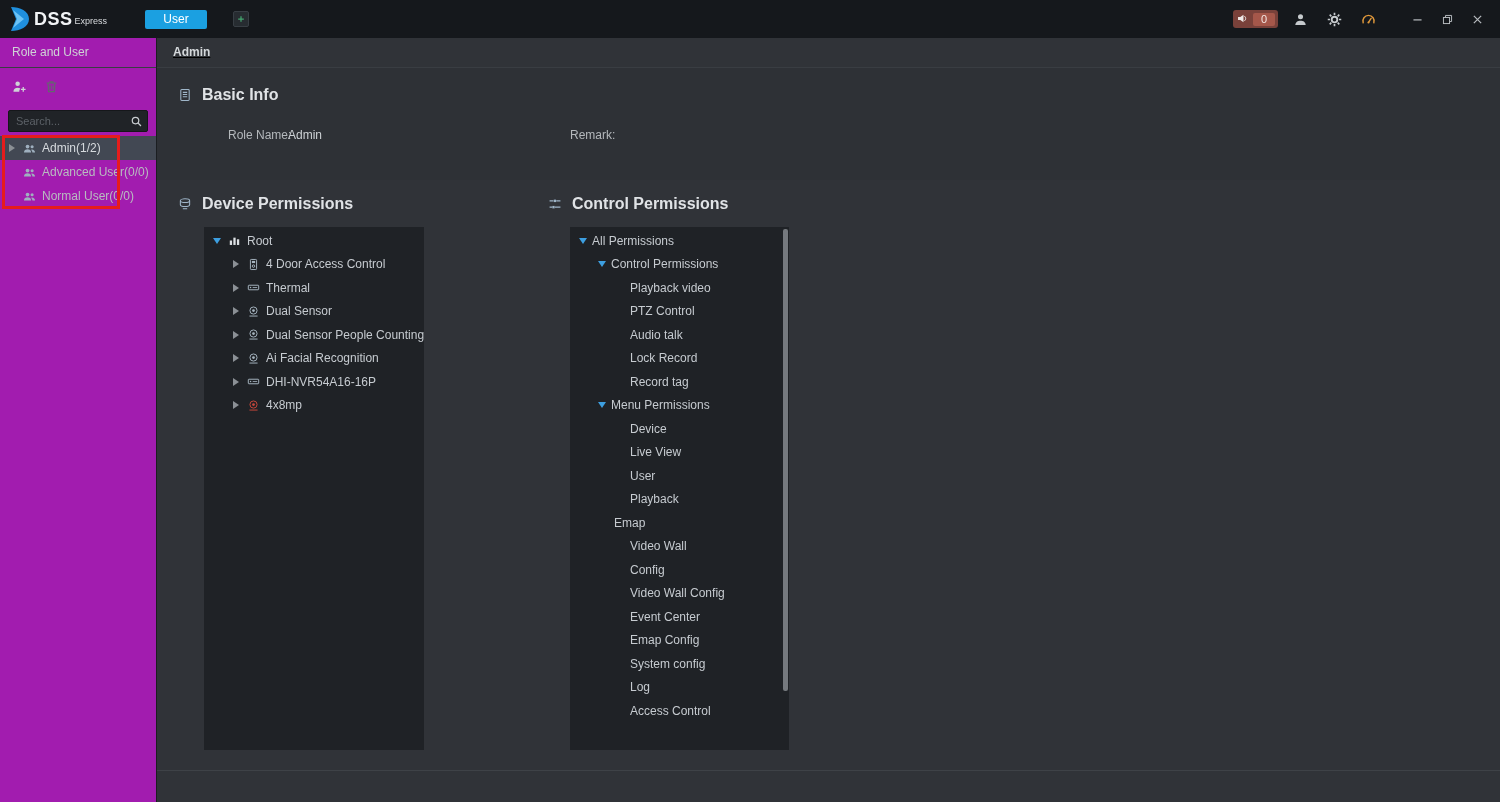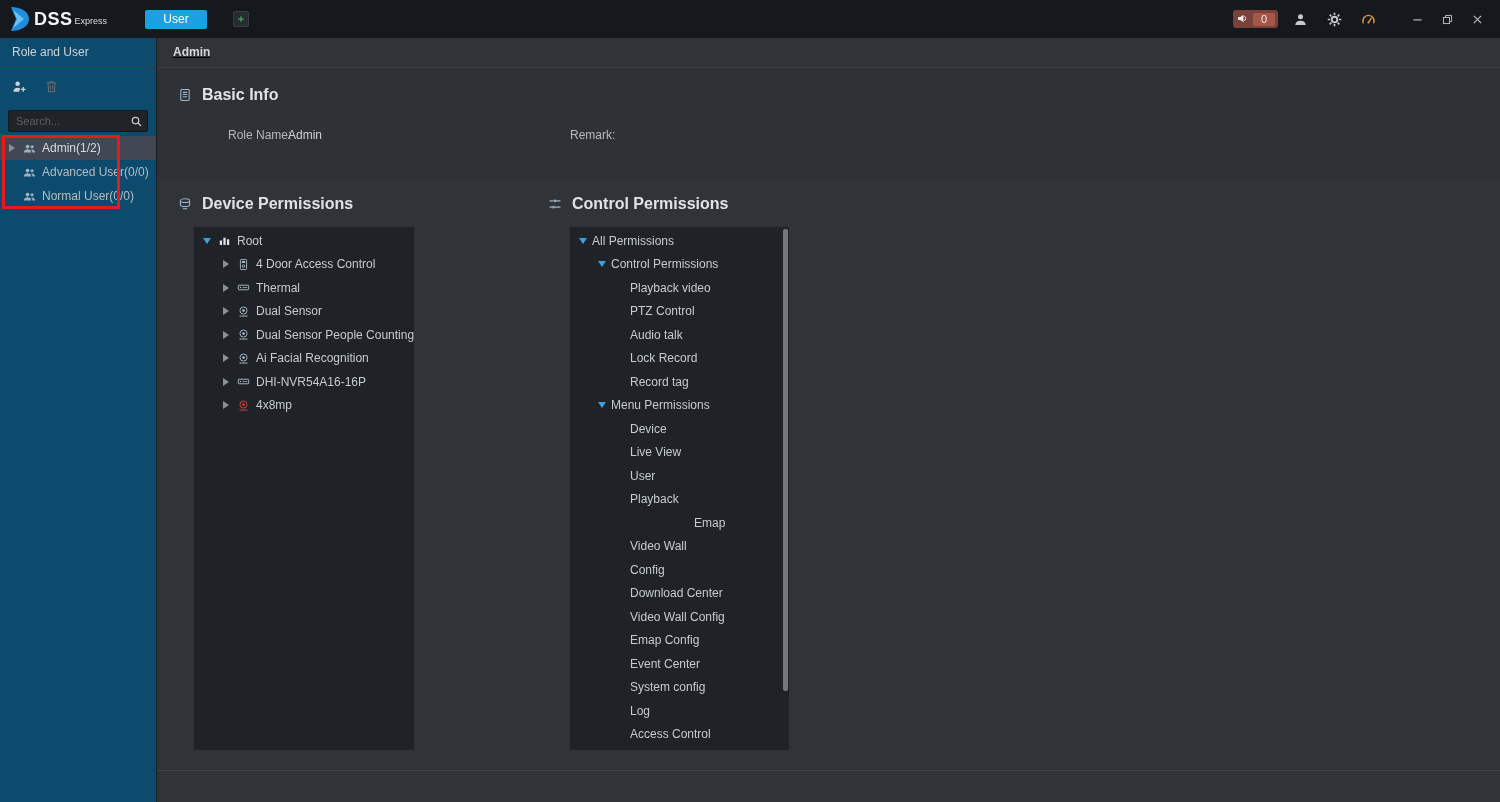--- a/index.html
+++ b/index.html
@@ -26,21 +26,21 @@
   .tb-icon svg { width:15px; height:15px; }
   .tb-icon.gauge { color:#e29a3c; }
   .win-group { display:flex; align-items:center; gap:8px; margin-left:16px; }
   .win-btn { width:22px; height:22px; display:flex; align-items:center; justify-content:center; color:#b7bbbf; cursor:pointer; }
   .win-btn svg { width:13px; height:13px; }
 
   
   .app-body { flex:1; display:flex; min-height:0; }
 
   
-  .sidebar { width:157px; flex:0 0 157px; background:#0c4a6e; border-right:1px solid #1b1e21; display:flex; flex-direction:column; }
+  .sidebar { width:157px; flex:0 0 157px; background:#a21caf; border-right:1px solid #1b1e21; display:flex; flex-direction:column; }
   .sidebar-header { height:30px; flex:0 0 30px; line-height:29px; padding-left:12px; font-size:12px; color:#cfd3d6; border-bottom:1px solid #393d42; }
   .sidebar-toolbar { height:36px; flex:0 0 36px; display:flex; align-items:center; gap:14px; padding-left:10px; }
   .tool-icon { width:18px; height:18px; display:flex; align-items:center; justify-content:center; cursor:pointer; }
   .tool-icon svg { width:15px; height:15px; }
   .tool-icon.add { color:#ced2d6; }
   .tool-icon.del { color:#63686e; }
   .search-box { margin:6px 8px 4px 8px; height:22px; background:#202327; border:1px solid #15171a; border-radius:2px; display:flex; align-items:center; }
   .search-input { flex:1; min-width:0; background:transparent; border:none; outline:none; color:#aeb2b6; font-size:11px; padding:0 7px; }
   .search-input::placeholder { color:#5c6167; }
   .search-icon { width:22px; height:20px; display:flex; align-items:center; justify-content:center; color:#c9cdd1; cursor:pointer; }
@@ -66,21 +66,21 @@
   .main-header { height:30px; flex:0 0 30px; line-height:29px; padding-left:16px; font-size:12px; font-weight:bold; color:#d4d8db; border-bottom:1px solid #393d42; }
   .main-content { position:relative; flex:1; }
   .basic-band { position:absolute; left:0; top:0; right:0; height:112px; background:#2e3136; }
   .section-row { position:absolute; display:flex; align-items:center; gap:9px; }
   .section-icon { width:16px; height:16px; display:flex; align-items:center; justify-content:center; color:#9fb6c9; }
   .section-icon svg { width:14px; height:14px; }
   .section-title { font-size:16px; font-weight:bold; color:#e0e3e6; }
   .field-label { position:absolute; font-size:12px; color:#b4b8bc; white-space:nowrap; }
   .field-value { position:absolute; font-size:12px; color:#cdd1d5; white-space:nowrap; }
   .tree-panel { position:absolute; top:159px; height:523px; background:#1f2226; overflow:hidden; padding-top:2px; }
-  .tree-panel.device { left:37px; width:220px; }
+  .tree-panel.device { left:47px; width:220px; }
   .tree-panel.control { left:413px; width:219px; }
   .tree-row { height:23.5px; display:flex; align-items:center; font-size:12px; color:#c6cbd0; cursor:pointer; white-space:nowrap; }
   .tree-label { white-space:nowrap; }
   .scrollbar { position:absolute; right:1px; top:2px; width:5px; height:519px; }
   .scroll-thumb { width:5px; height:462px; background:#75797e; border-radius:2px; cursor:pointer; }
   .bottom-divider { position:absolute; left:0; right:0; top:702px; height:1px; background:#3e4247; }
 </style>
 </head>
 <body>
 
@@ -417,47 +417,43 @@
               <span class="tree-label">Live View</span>
             </div>
             <div class="tree-row" style="padding-left: 44px;">
               <span class="tri none"></span>
               <span class="tree-label">User</span>
             </div>
             <div class="tree-row" style="padding-left: 44px;">
               <span class="tri none"></span>
               <span class="tree-label">Playback</span>
             </div>
-            <div class="tree-row" style="padding-left: 68px; gap: 40px;">
+            <div class="tree-row" style="padding-left: 28px;">
               <span class="tri none"></span>
               <span class="tree-label">Emap</span>
             </div>
             <div class="tree-row" style="padding-left: 44px;">
               <span class="tri none"></span>
               <span class="tree-label">Video Wall</span>
             </div>
             <div class="tree-row" style="padding-left: 44px;">
               <span class="tri none"></span>
               <span class="tree-label">Config</span>
             </div>
             <div class="tree-row" style="padding-left: 44px;">
               <span class="tri none"></span>
-              <span class="tree-label">Download Center</span>
-            </div>
-            <div class="tree-row" style="padding-left: 44px;">
-              <span class="tri none"></span>
               <span class="tree-label">Video Wall Config</span>
             </div>
             <div class="tree-row" style="padding-left: 44px;">
               <span class="tri none"></span>
+              <span class="tree-label">Event Center</span>
+            </div>
+            <div class="tree-row" style="padding-left: 44px;">
+              <span class="tri none"></span>
               <span class="tree-label">Emap Config</span>
-            </div>
-            <div class="tree-row" style="padding-left: 44px;">
-              <span class="tri none"></span>
-              <span class="tree-label">Event Center</span>
             </div>
             <div class="tree-row" style="padding-left: 44px;">
               <span class="tri none"></span>
               <span class="tree-label">System config</span>
             </div>
             <div class="tree-row" style="padding-left: 44px;">
               <span class="tri none"></span>
               <span class="tree-label">Log</span>
             </div>
             <div class="tree-row" style="padding-left: 44px;">

